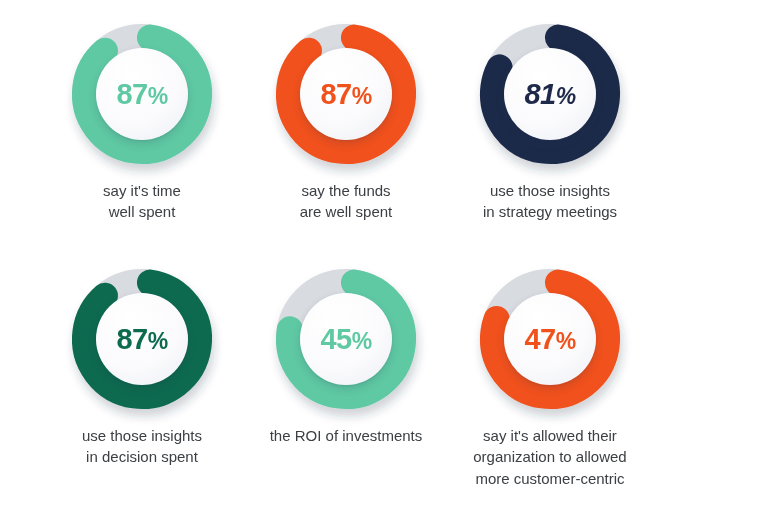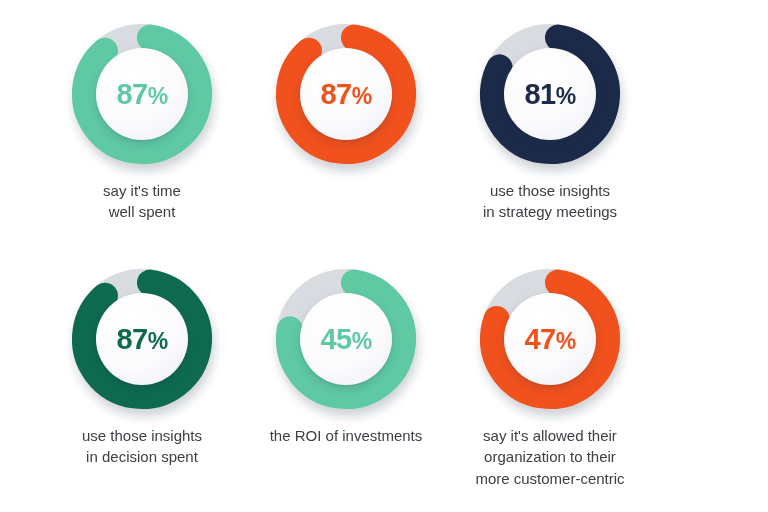--- a/index.html
+++ b/index.html
@@ -132,36 +132,40 @@
             </defs>
             <g filter="url(#shadow1)">
               <circle cx="76" cy="76" r="57" fill="none" stroke="#d8dbe0" stroke-width="26"></circle>
               <circle cx="76" cy="76" r="57" fill="none" stroke="#f1511b" stroke-width="26" stroke-linecap="round" stroke-dasharray="309.38315938303566 48.75840312620073" stroke-dashoffset="0" transform="rotate(-82 76 76)"></circle>
             </g>
           </svg>
           <div class="donut-hub">
             <div class="pct" style="color: rgb(241, 81, 27);"><span>87</span><span class="sym">%</span></div>
           </div>
         </div>
+        <div class="caption">
+          <div>say the funds</div>
+          <div>are well spent</div>
+        </div>
       </div>
       <div class="cell">
         <div class="donut-wrap">
           <svg class="donut-svg" viewBox="0 0 152 152">
             <defs>
               <filter id="shadow2" x="-40%" y="-40%" width="190%" height="190%">
                 <feDropShadow dx="2" dy="7" stdDeviation="5" flood-color="#26324d" flood-opacity="0.22"></feDropShadow>
               </filter>
             </defs>
             <g filter="url(#shadow2)">
               <circle cx="76" cy="76" r="57" fill="none" stroke="#d8dbe0" stroke-width="26"></circle>
               <circle cx="76" cy="76" r="57" fill="none" stroke="#1f2a4a" stroke-width="26" stroke-linecap="round" stroke-dasharray="287.8946656324815 70.24689687675487" stroke-dashoffset="0" transform="rotate(-82 76 76)"></circle>
             </g>
           </svg>
           <div class="donut-hub">
-            <div class="pct" style="color: rgb(31, 42, 74);"><span>81</span><span class="sym">%</span></div>
+            <div class="pct" style="color: rgb(31, 42, 74); font-style: italic;"><span>81</span><span class="sym">%</span></div>
           </div>
         </div>
         <div class="caption">
           <div>use those insights</div>
           <div>in strategy meetings</div>
         </div>
       </div>
       <div class="cell">
         <div class="donut-wrap">
           <svg class="donut-svg" viewBox="0 0 152 152">
@@ -217,18 +221,18 @@
               <circle cx="76" cy="76" r="57" fill="none" stroke="#d8dbe0" stroke-width="26"></circle>
               <circle cx="76" cy="76" r="57" fill="none" stroke="#f1511b" stroke-width="26" stroke-linecap="round" stroke-dasharray="280.73183438229677 77.40972812693963" stroke-dashoffset="0" transform="rotate(-82 76 76)"></circle>
             </g>
           </svg>
           <div class="donut-hub">
             <div class="pct" style="color: rgb(241, 81, 27);"><span>47</span><span class="sym">%</span></div>
           </div>
         </div>
         <div class="caption">
           <div>say it's allowed their</div>
-          <div>organization to their</div>
+          <div>organization to allowed</div>
           <div>more customer-centric</div>
         </div>
       </div>
     </div>
 </div>
 
 </body></html>

